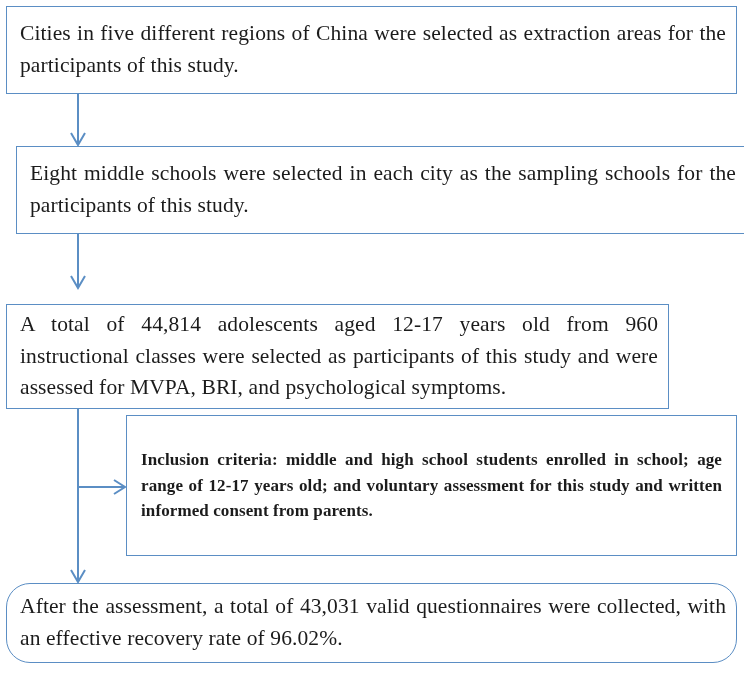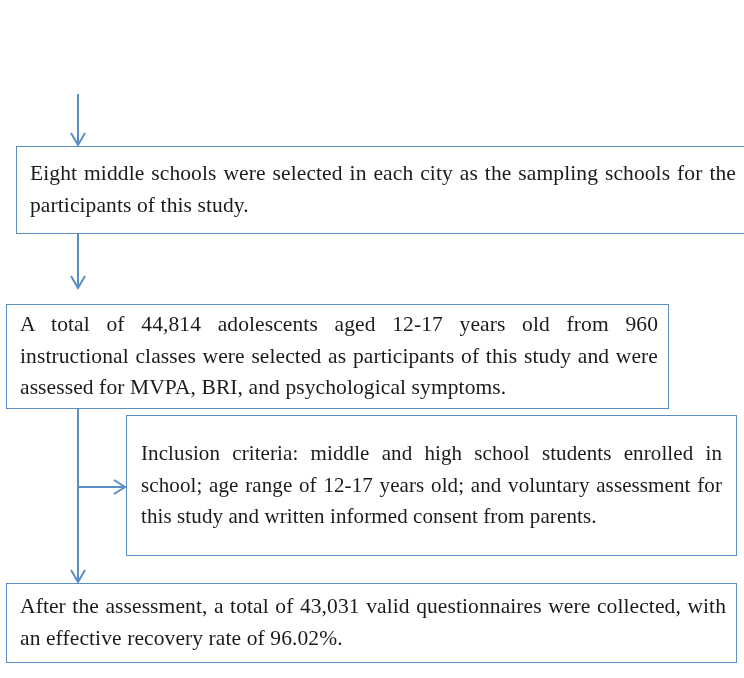--- a/index.html
+++ b/index.html
@@ -34,31 +34,32 @@
     text-justify: inter-word;
     padding: 0 12px 0 13px;
     box-sizing: border-box;
     -webkit-hyphens: none;
     hyphens: none;
   }
   #box-regions       { left: 6px;   top: 6px;   width: 731px; height: 88px;  }
   #box-schools       { left: 16px;   top: 146px; width: 731px; height: 88px;  }
   #box-participants  { left: 6px;   top: 304px; width: 663px; height: 105px; }
   #box-inclusion     { left: 126px; top: 415px; width: 611px; height: 141px; }
-  #box-final         { left: 6px;   top: 583px; width: 731px; height: 80px;  }
+  #box-final         { left: 6px;   top: 583px; width: 731px; height: 80px; border-radius: 24px;  }
 
   #box-participants .flow-box-text,
   #box-final .flow-box-text,
   #box-regions .flow-box-text,
   #box-schools .flow-box-text { padding-right: 10px; }
 
   #box-inclusion .flow-box-text {
     padding: 0 14px 0 14px;
-    font-size: 21px;
+    font-size: 17px;
     line-height: 1.52;
+    font-weight: bold;
   }
 
   #connector-layer {
     position: absolute;
     left: 0;
     top: 0;
     width: 744px;
     height: 678px;
     pointer-events: none;
   }
@@ -86,20 +87,23 @@
       <line class="conn-line" x1="78" y1="394" x2="78" y2="581"></line>
       <path class="conn-head" d="M 71 570 L 78 582 L 85 570"></path>
     </g>
 
     <g>
       <line class="conn-line" x1="78" y1="487" x2="124" y2="487"></line>
       <path class="conn-head" d="M 114 480 L 125 487 L 114 494"></path>
     </g>
   </svg>
 
+  <div class="flow-box" id="box-regions">
+    <span class="flow-box-text">Cities in five different regions of China were selected as extraction areas for the participants of this study.</span>
+  </div>
 
   <div class="flow-box" id="box-schools">
     <span class="flow-box-text">Eight middle schools were selected in each city as the sampling schools for the participants of this study.</span>
   </div>
 
   <div class="flow-box" id="box-participants">
     <span class="flow-box-text">A total of 44,814 adolescents aged 12-17 years old from 960 instructional classes were selected as participants of this study and were assessed for MVPA, BRI, and psychological symptoms.</span>
   </div>
 
   <div class="flow-box" id="box-inclusion">

